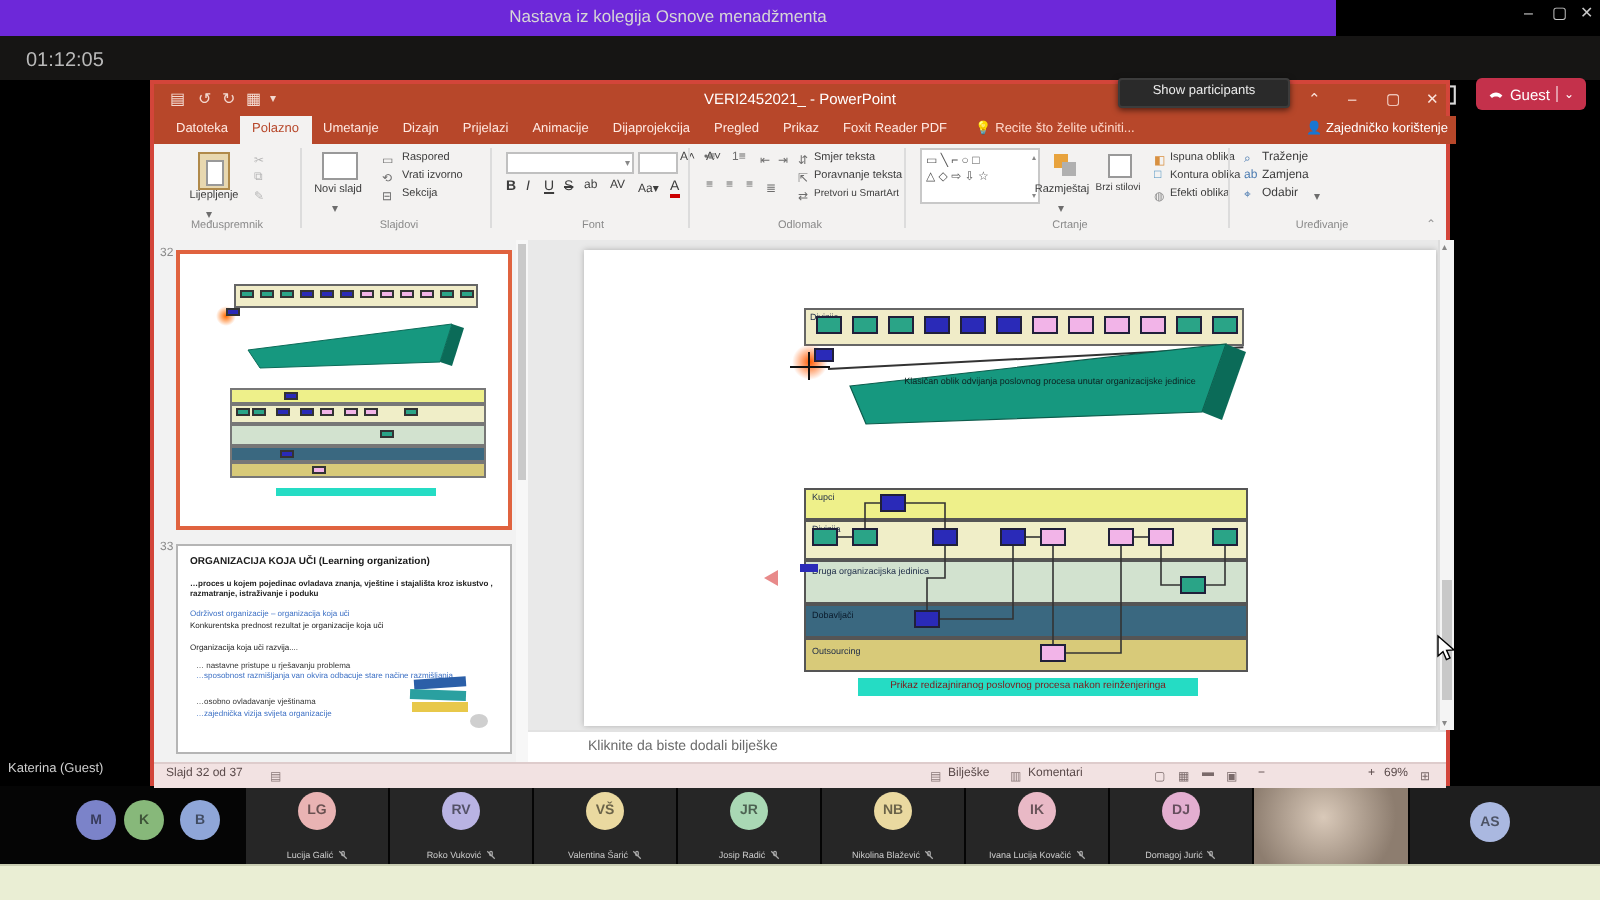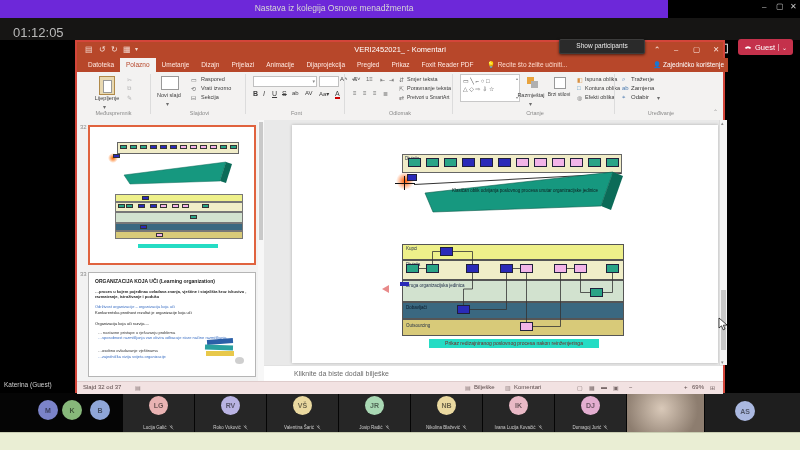--- a/index.html
+++ b/index.html
@@ -4,21 +4,21 @@
 <style>
   html,body{margin:0;padding:0;background:#000;}
   #stage{position:relative;width:800px;height:450px;background:#000;overflow:hidden;
          font-family:"Liberation Sans",sans-serif;-webkit-font-smoothing:antialiased;}
   .abs{position:absolute;}
   
   .t-titlebar{position:absolute;left:0;top:0;width:668px;height:18px;background:#6d28d9;}
   .t-title{position:absolute;left:0;top:3px;width:100%;text-align:center;font-size:8.5px;color:#d6d6d6;}
   .wc{position:absolute;top:2px;font-size:8px;color:#c8c8c8;cursor:default;}
   .t-toolbar{position:absolute;left:0;top:18px;width:800px;height:22px;background:#161514;}
-  .timer{position:absolute;left:13px;top:7px;font-size:13px;color:#b9b9b9;}
+  .timer{position:absolute;left:13px;top:7px;font-size:10px;color:#b9b9b9;}
   .reqctl{position:absolute;left:482px;top:22px;width:74px;height:14px;border:1px solid #8a8a8a;border-radius:2px;
           color:#e8e8e8;font-size:6.5px;line-height:14px;text-align:center;background:transparent;}
   .tbico{position:absolute;top:23px;width:15px;height:13px;}
   .tbico svg{width:100%;height:100%;}
   .leave{position:absolute;left:738px;top:21px;width:55px;height:16px;background:#c4314b;border-radius:3px;
          color:#fff;font-size:7.5px;display:flex;align-items:center;justify-content:center;gap:3px;}
   .tooltip{position:absolute;left:559px;top:39px;width:84px;height:13px;background:#2a2a2a;border:1px solid #3c3c3c;
            border-radius:2px;color:#ececec;font-size:6.5px;line-height:12px;text-align:center;z-index:60;
            box-shadow:0 1px 3px rgba(0,0,0,.6);}
   
@@ -153,21 +153,21 @@
   <div class="tooltip">Show participants</div>
 
   <div class="ppt">
 
     <div class="p-titlebar">
       <span class="qat" style="left:8px;">▤</span>
       <span class="qat" style="left:22px;">↺</span>
       <span class="qat" style="left:34px;">↻</span>
       <span class="qat" style="left:46px;">▦</span>
       <span class="qat" style="left:58px;font-size:6px;">▾</span>
-      <div class="p-title">VERI2452021_ - Komentari</div>
+      <div class="p-title">VERI2452021_ - PowerPoint</div>
       <span class="pwc" style="left:577px;">⌃</span>
       <span class="pwc" style="left:597px;">–</span>
       <span class="pwc" style="left:616px;">▢</span>
       <span class="pwc" style="left:636px;">✕</span>
     </div>
 
     <div class="p-tabs">
       <span class="tab">Datoteka</span>
       <span class="tab sel">Polazno</span>
       <span class="tab">Umetanje</span>

